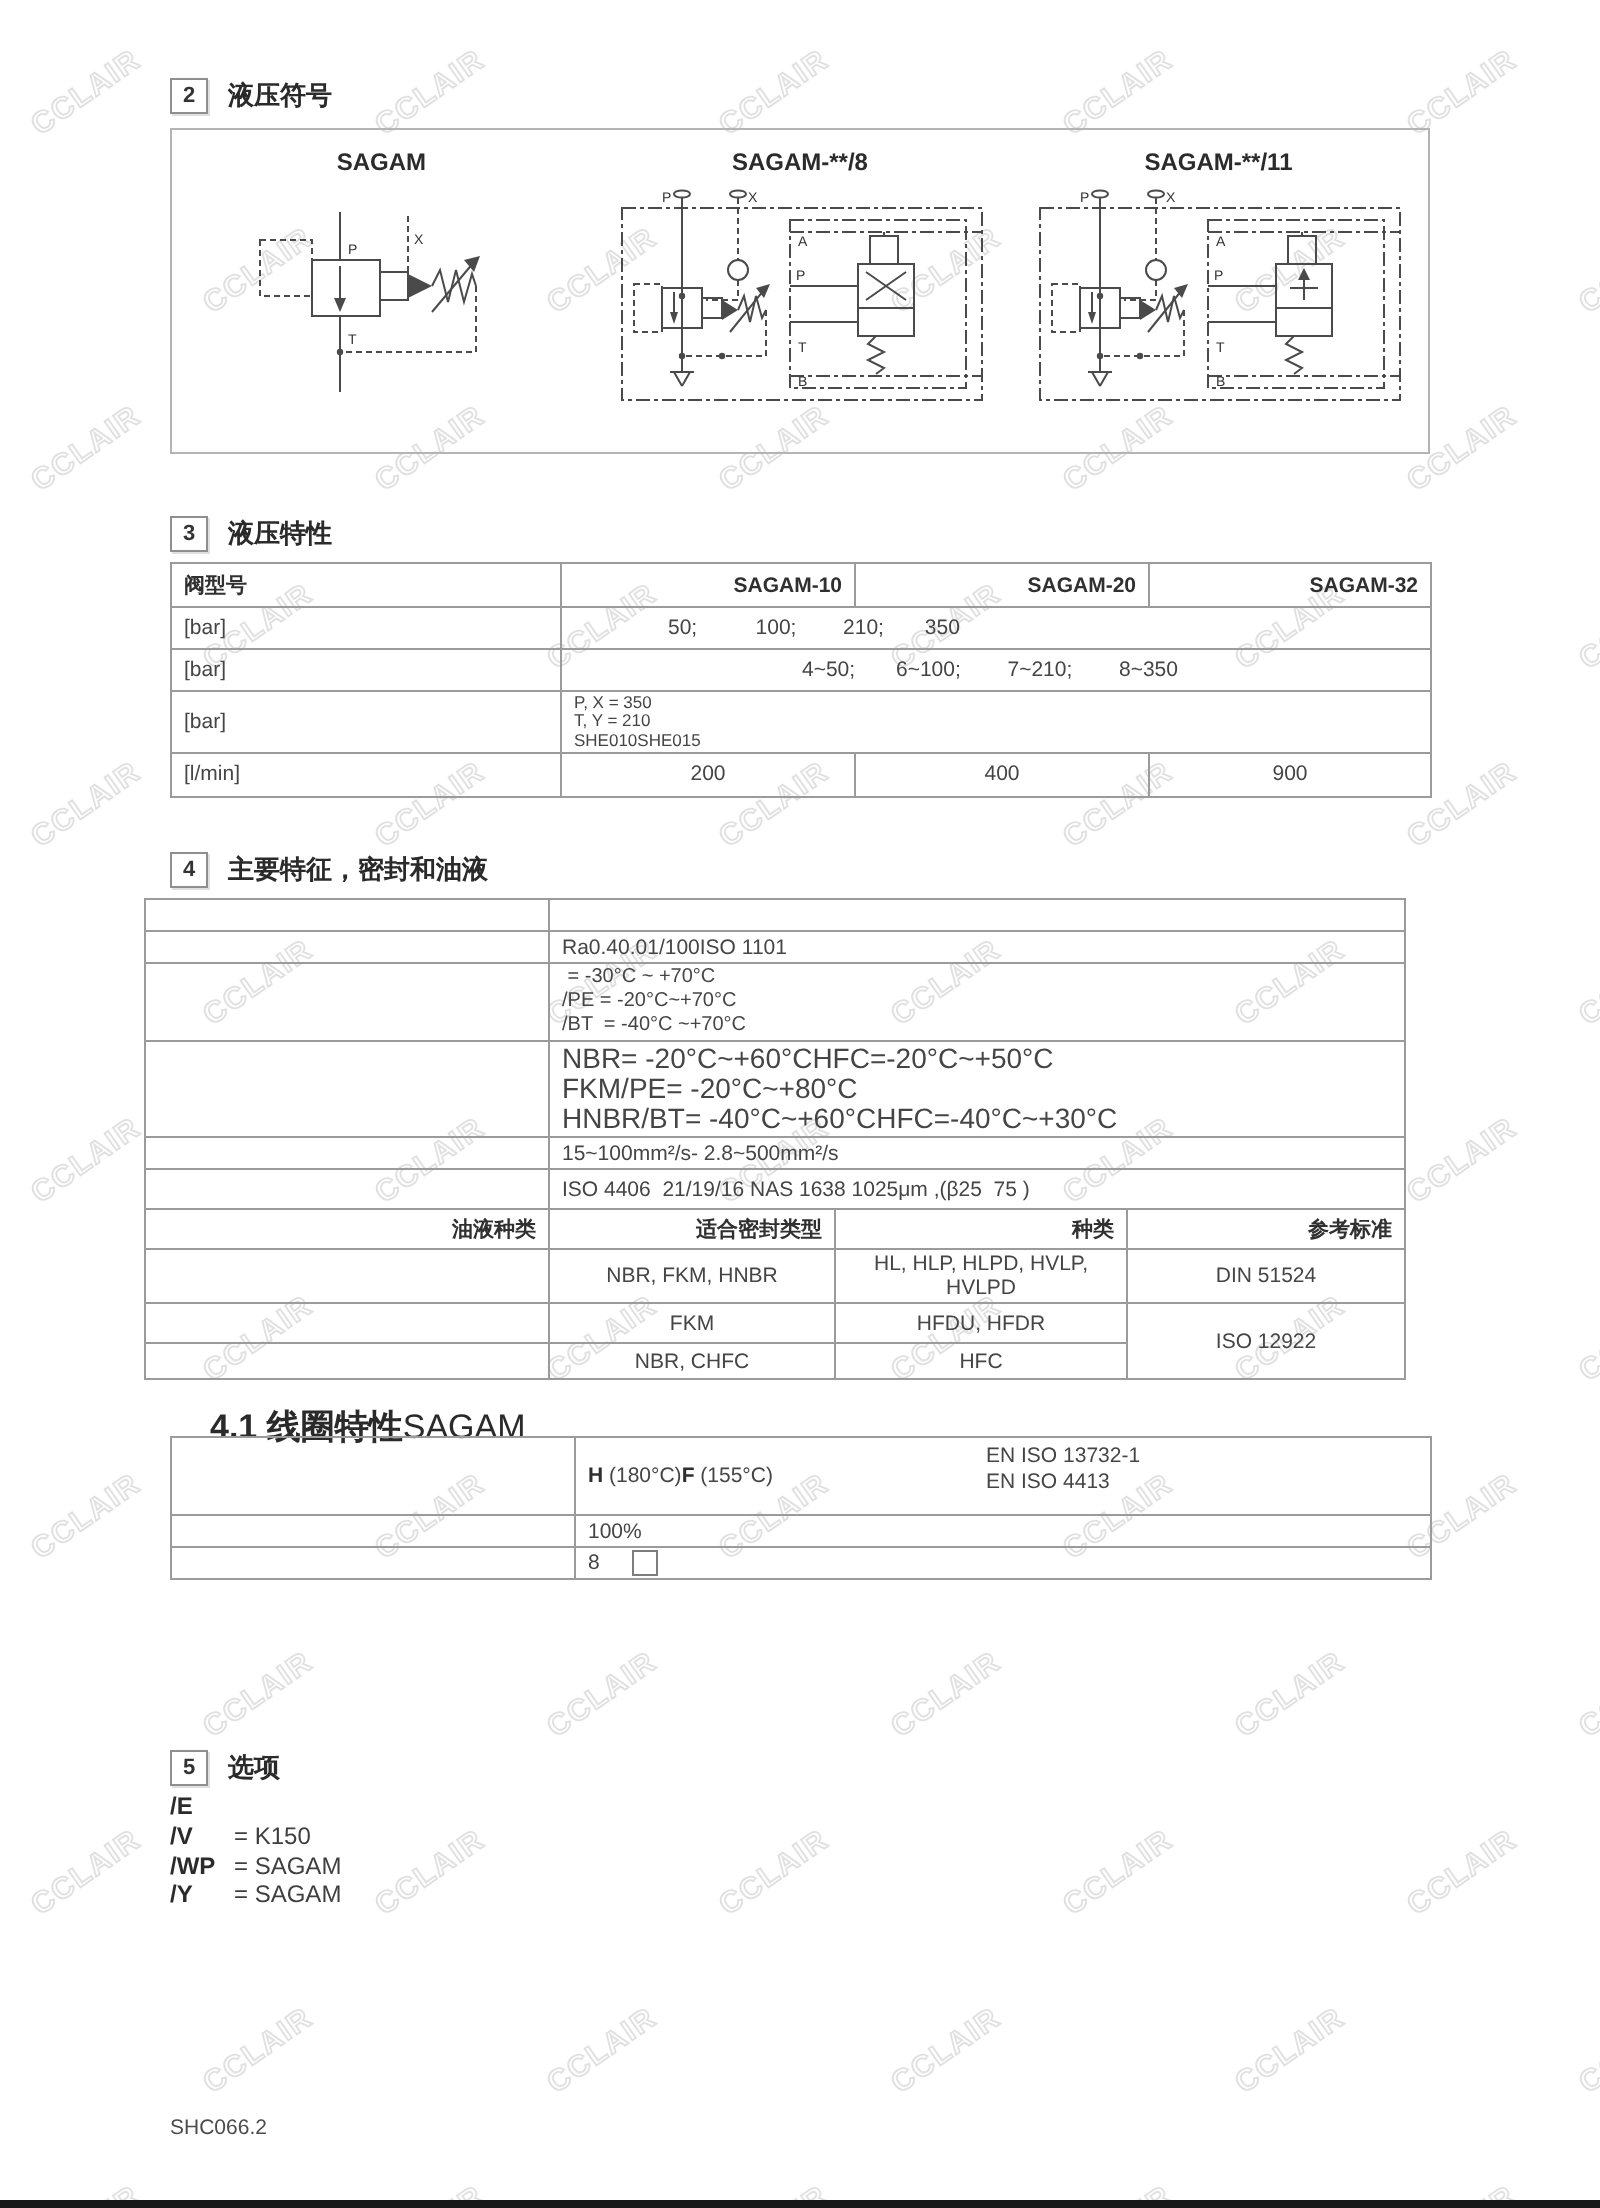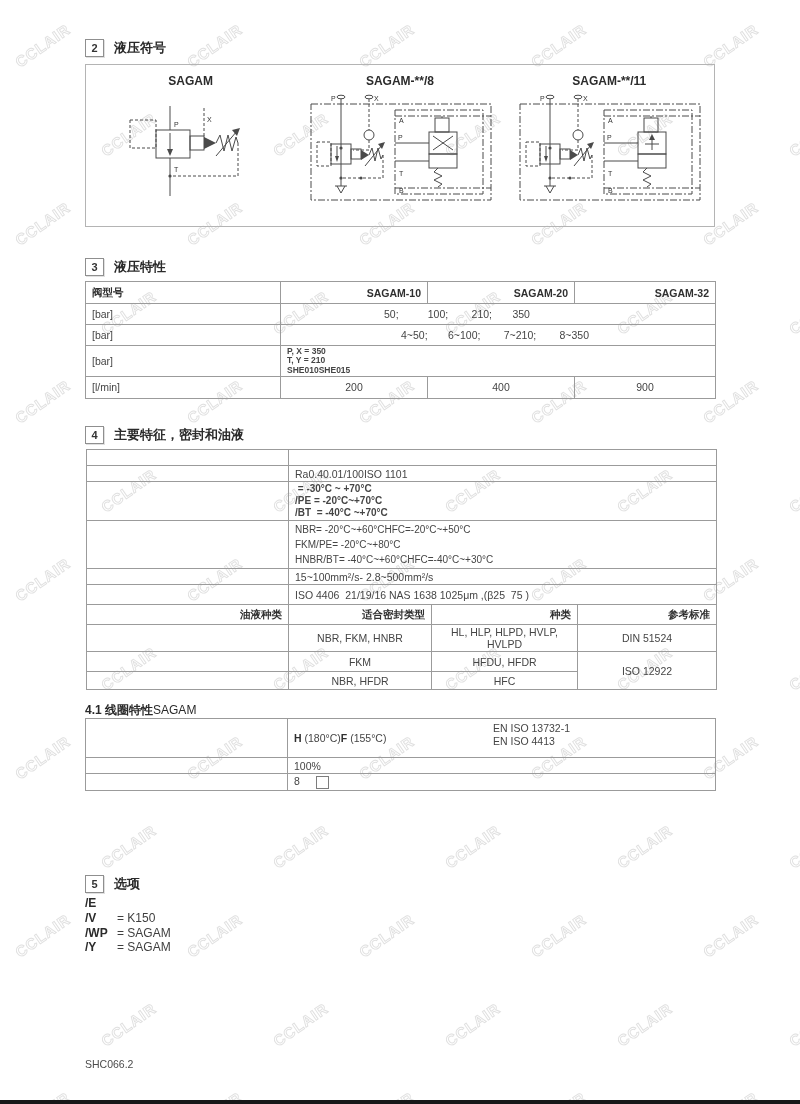--- a/index.html
+++ b/index.html
@@ -10,33 +10,33 @@
   .wmtext{font-family:"Liberation Sans","DejaVu Sans",sans-serif;font-size:15px;font-weight:bold;
           fill:none;stroke:#e0e0e0;stroke-width:0.9px;letter-spacing:1px;}
   .content{position:absolute;left:0;top:0;width:800px;height:1104px;z-index:1;}
 
   
   .sec-head{position:absolute;display:flex;align-items:center;}
   .sec-num{width:17px;height:16px;border:1px solid #8f8f8f;box-shadow:1px 1px 0 rgba(0,0,0,.12);
            display:flex;align-items:center;justify-content:center;
            font-size:11px;font-weight:bold;color:#333;background:#fff;}
   .sec-title{margin-left:10px;font-size:13px;font-weight:bold;color:#2a2a2a;}
-  .sub-head{position:absolute;font-size:12px;color:#2a2a2a;}
+  .sub-head{position:absolute;font-size:17px;color:#2a2a2a;margin-left:20px;}
   .sub-head b{font-weight:bold;}
 
   
   table.t{border-collapse:collapse;table-layout:fixed;position:absolute;background:transparent;}
   .t td,.t th{border:1px solid #9b9b9b;font-size:10.5px;font-weight:normal;color:#454545;
               padding:1px 6px;vertical-align:middle;overflow:hidden;}
   .t th{font-weight:bold;color:#303030;text-align:right;}
   .al{text-align:left !important;}
   .ac{text-align:center;}
   .pre{white-space:pre;}
-  .ln{line-height:12px;font-size:10px;font-weight:bold;}
-  .ln15{line-height:15px;font-size:10px;}
+  .ln{line-height:12px;font-size:10px;}
+  .ln15{line-height:15px;font-size:14px;}
   .sm .ln{line-height:9.3px;font-size:8.5px;}
   .b{font-weight:bold;color:#2f2f2f;}
 
   
   .frame{position:absolute;left:85px;top:64px;width:628px;height:161px;border:1px solid #b4b4b4;
          display:flex;}
   .panel{width:209.3px;display:flex;flex-direction:column;align-items:center;padding-top:9px;box-sizing:border-box;}
   .panel .dlabel{font-size:12px;font-weight:bold;color:#2b2b2b;}
   .panel svg{margin-top:4px;}
   .dg{stroke:#4a4a4a;stroke-width:1;fill:none;}
@@ -212,21 +212,21 @@
         </colgroup>
       <tbody>
           <tr style="height:22px">
         <th class="al">阀型号</th>
         <th>SAGAM-10</th>
         <th>SAGAM-20</th>
         <th>SAGAM-32</th>
       </tr>
       <tr style="height:21px">
         <td class="al">[bar]</td>
-        <td colspan="3" class="pre" style="padding-left:103px">50;          100;        210;       350</td>
+        <td colspan="3" class="pre" style="padding-left:53px">50;          100;        210;       350</td>
       </tr>
       <tr style="height:21px">
         <td class="al">[bar]</td>
         <td colspan="3" class="pre" style="padding-left:120px">4~50;       6~100;        7~210;        8~350</td>
       </tr>
       <tr style="height:28px">
         <td class="al">[bar]</td>
         <td colspan="3" class="sm">
           <div class="ln">P, X = 350</div>
           <div class="ln">T, Y = 210</div>
@@ -240,21 +240,21 @@
         <td class="ac">900</td>
       </tr>
     </tbody>
       </table>
 
     <div class="sec-head" style="left:85px;top:426px;">
       <span class="sec-num">4</span>
       <span class="sec-title">主要特征，密封和油液</span>
     </div>
 
-    <table class="t" style="left:86px;top:449px;width:630px;">
+    <table class="t" style="left:72px;top:449px;width:630px;">
       <colgroup>
           <col style="width:202px">
           <col style="width:143px">
           <col style="width:146px">
           <col style="width:139px">
         </colgroup>
       <tbody>
           <tr style="height:16px">
         <td></td>
         <td colspan="3"></td>
@@ -300,21 +300,21 @@
         <td class="ac">DIN 51524</td>
       </tr>
       <tr style="height:20px">
         <td></td>
         <td class="ac">FKM</td>
         <td class="ac">HFDU, HFDR</td>
         <td class="ac" rowspan="2">ISO 12922</td>
       </tr>
       <tr style="height:18px">
         <td></td>
-        <td class="ac">NBR, HFDR</td>
+        <td class="ac">NBR, CHFC</td>
         <td class="ac">HFC</td>
       </tr>
     </tbody>
       </table>
 
     <div class="sub-head" style="left:85px;top:702px;">
       <b>4.1</b>
       <b>线圈特性</b><span>SAGAM</span>
     </div>
 

